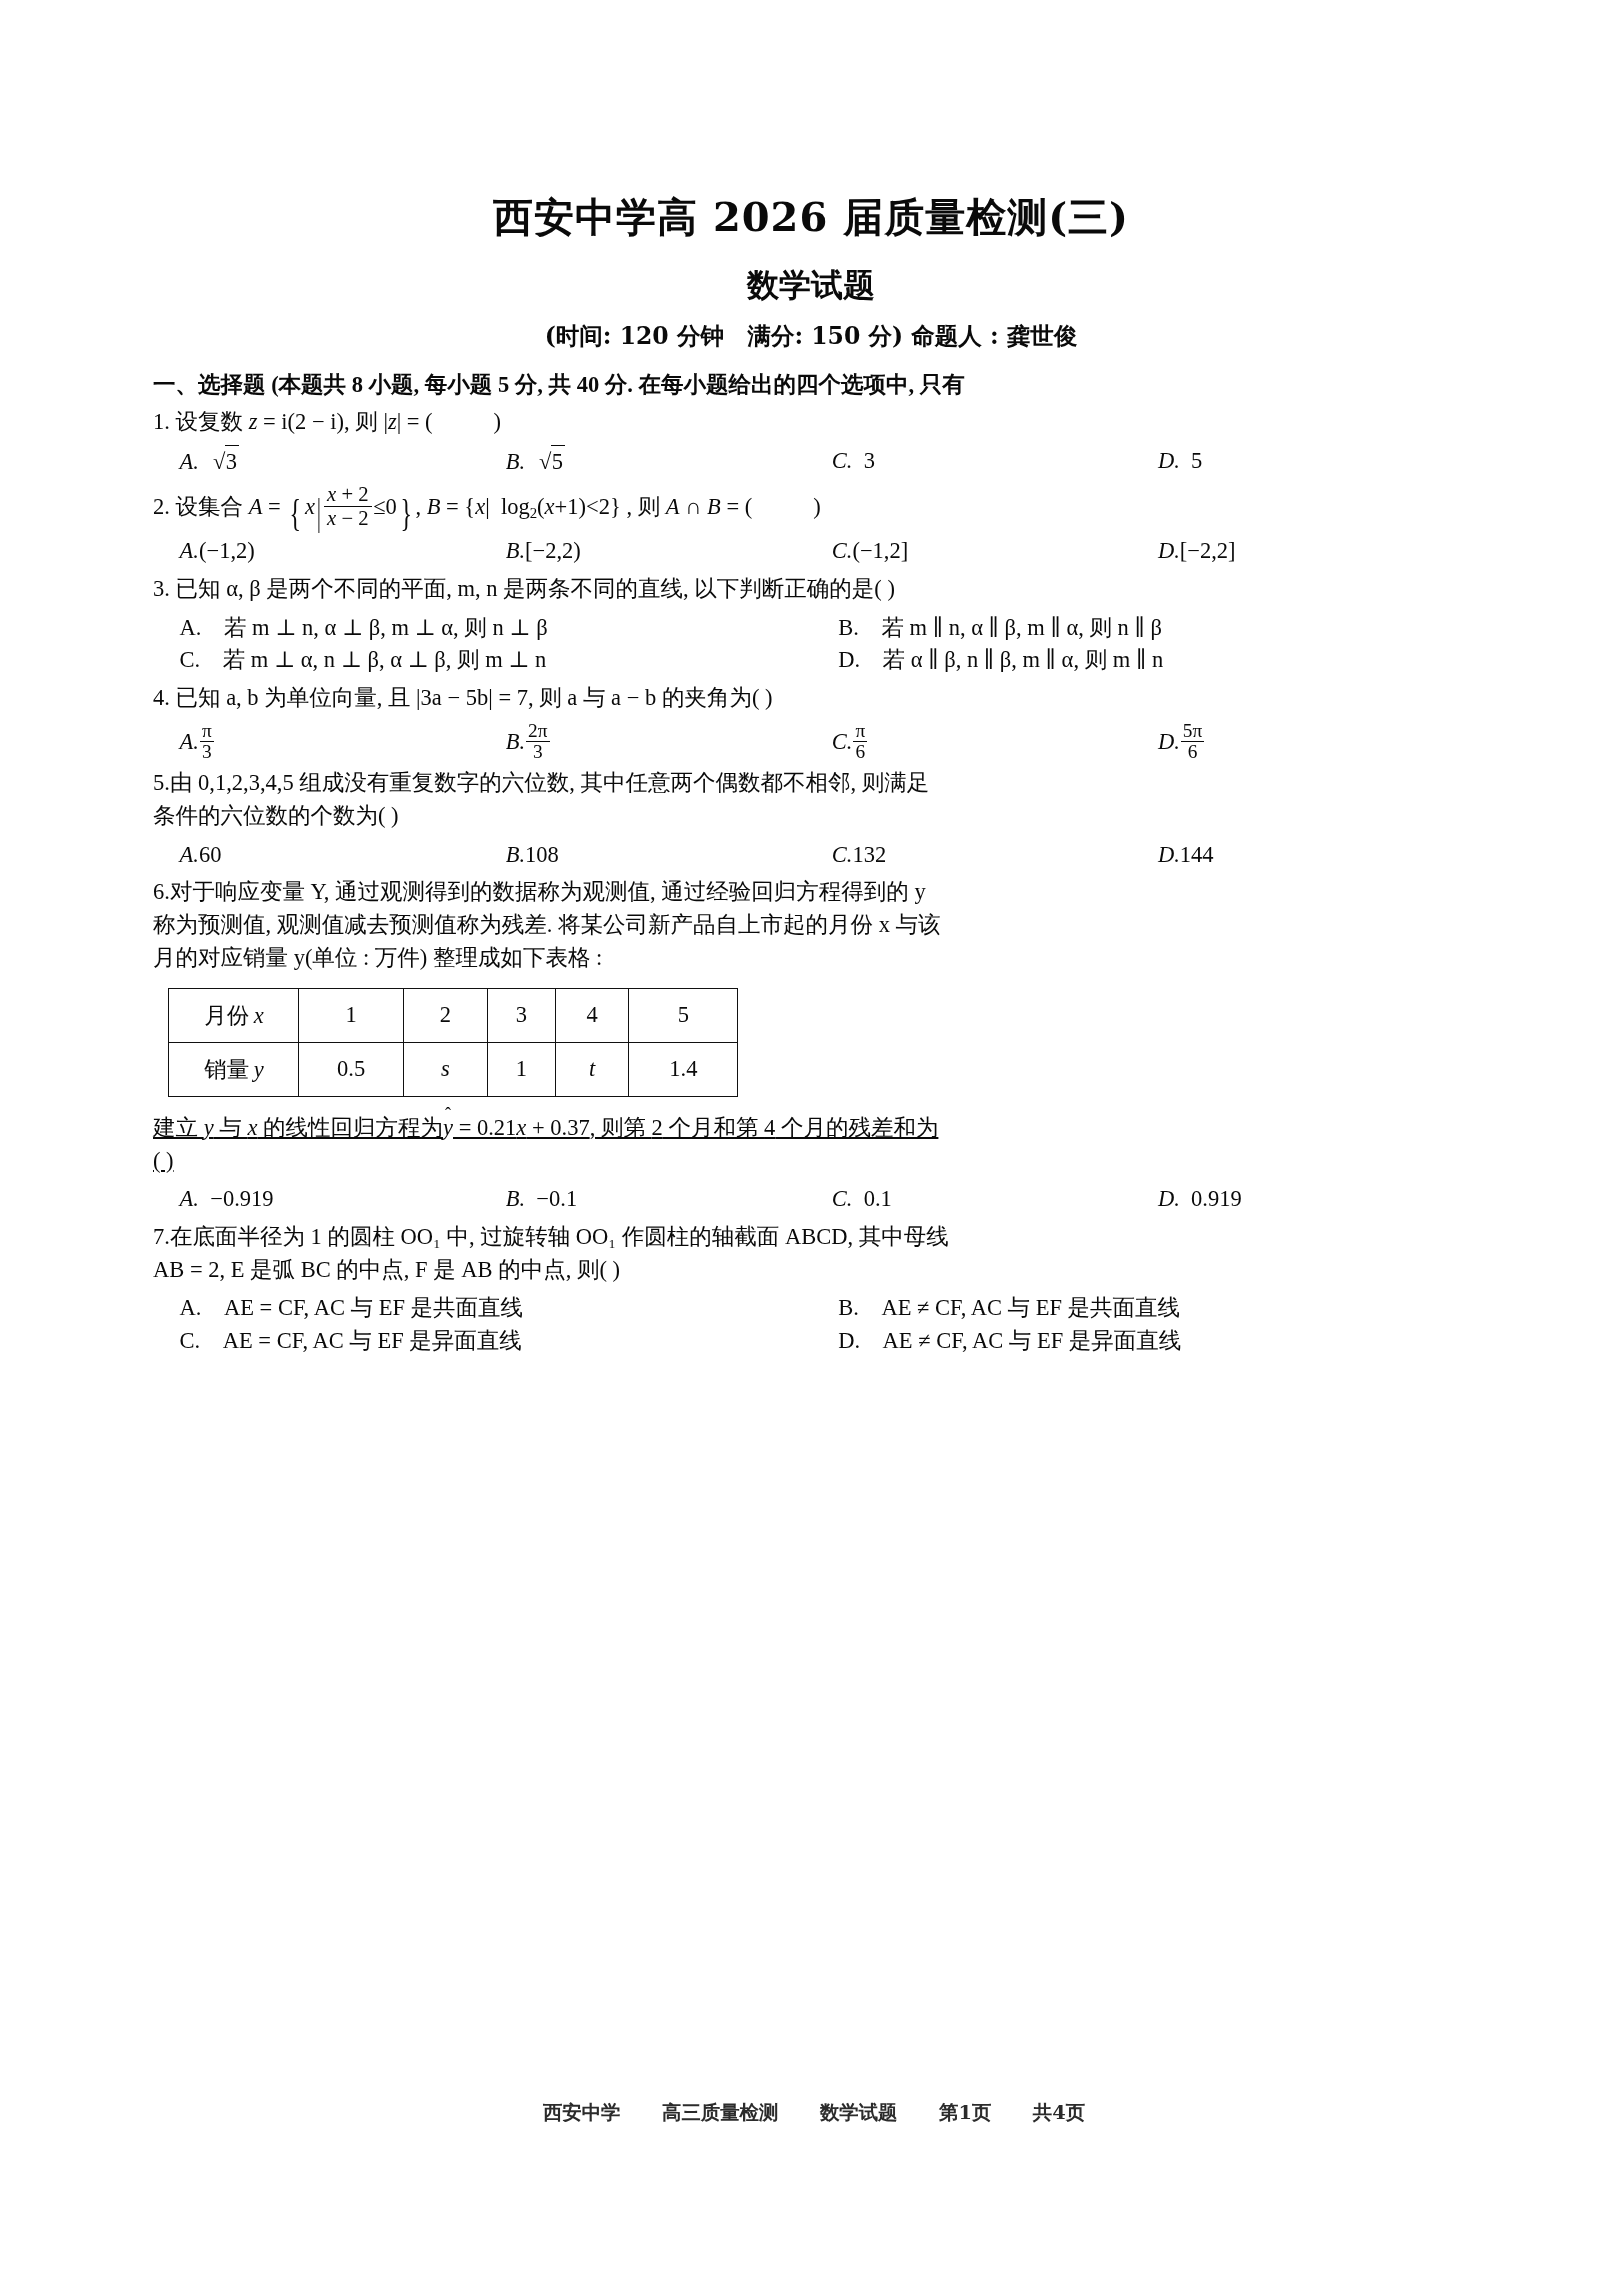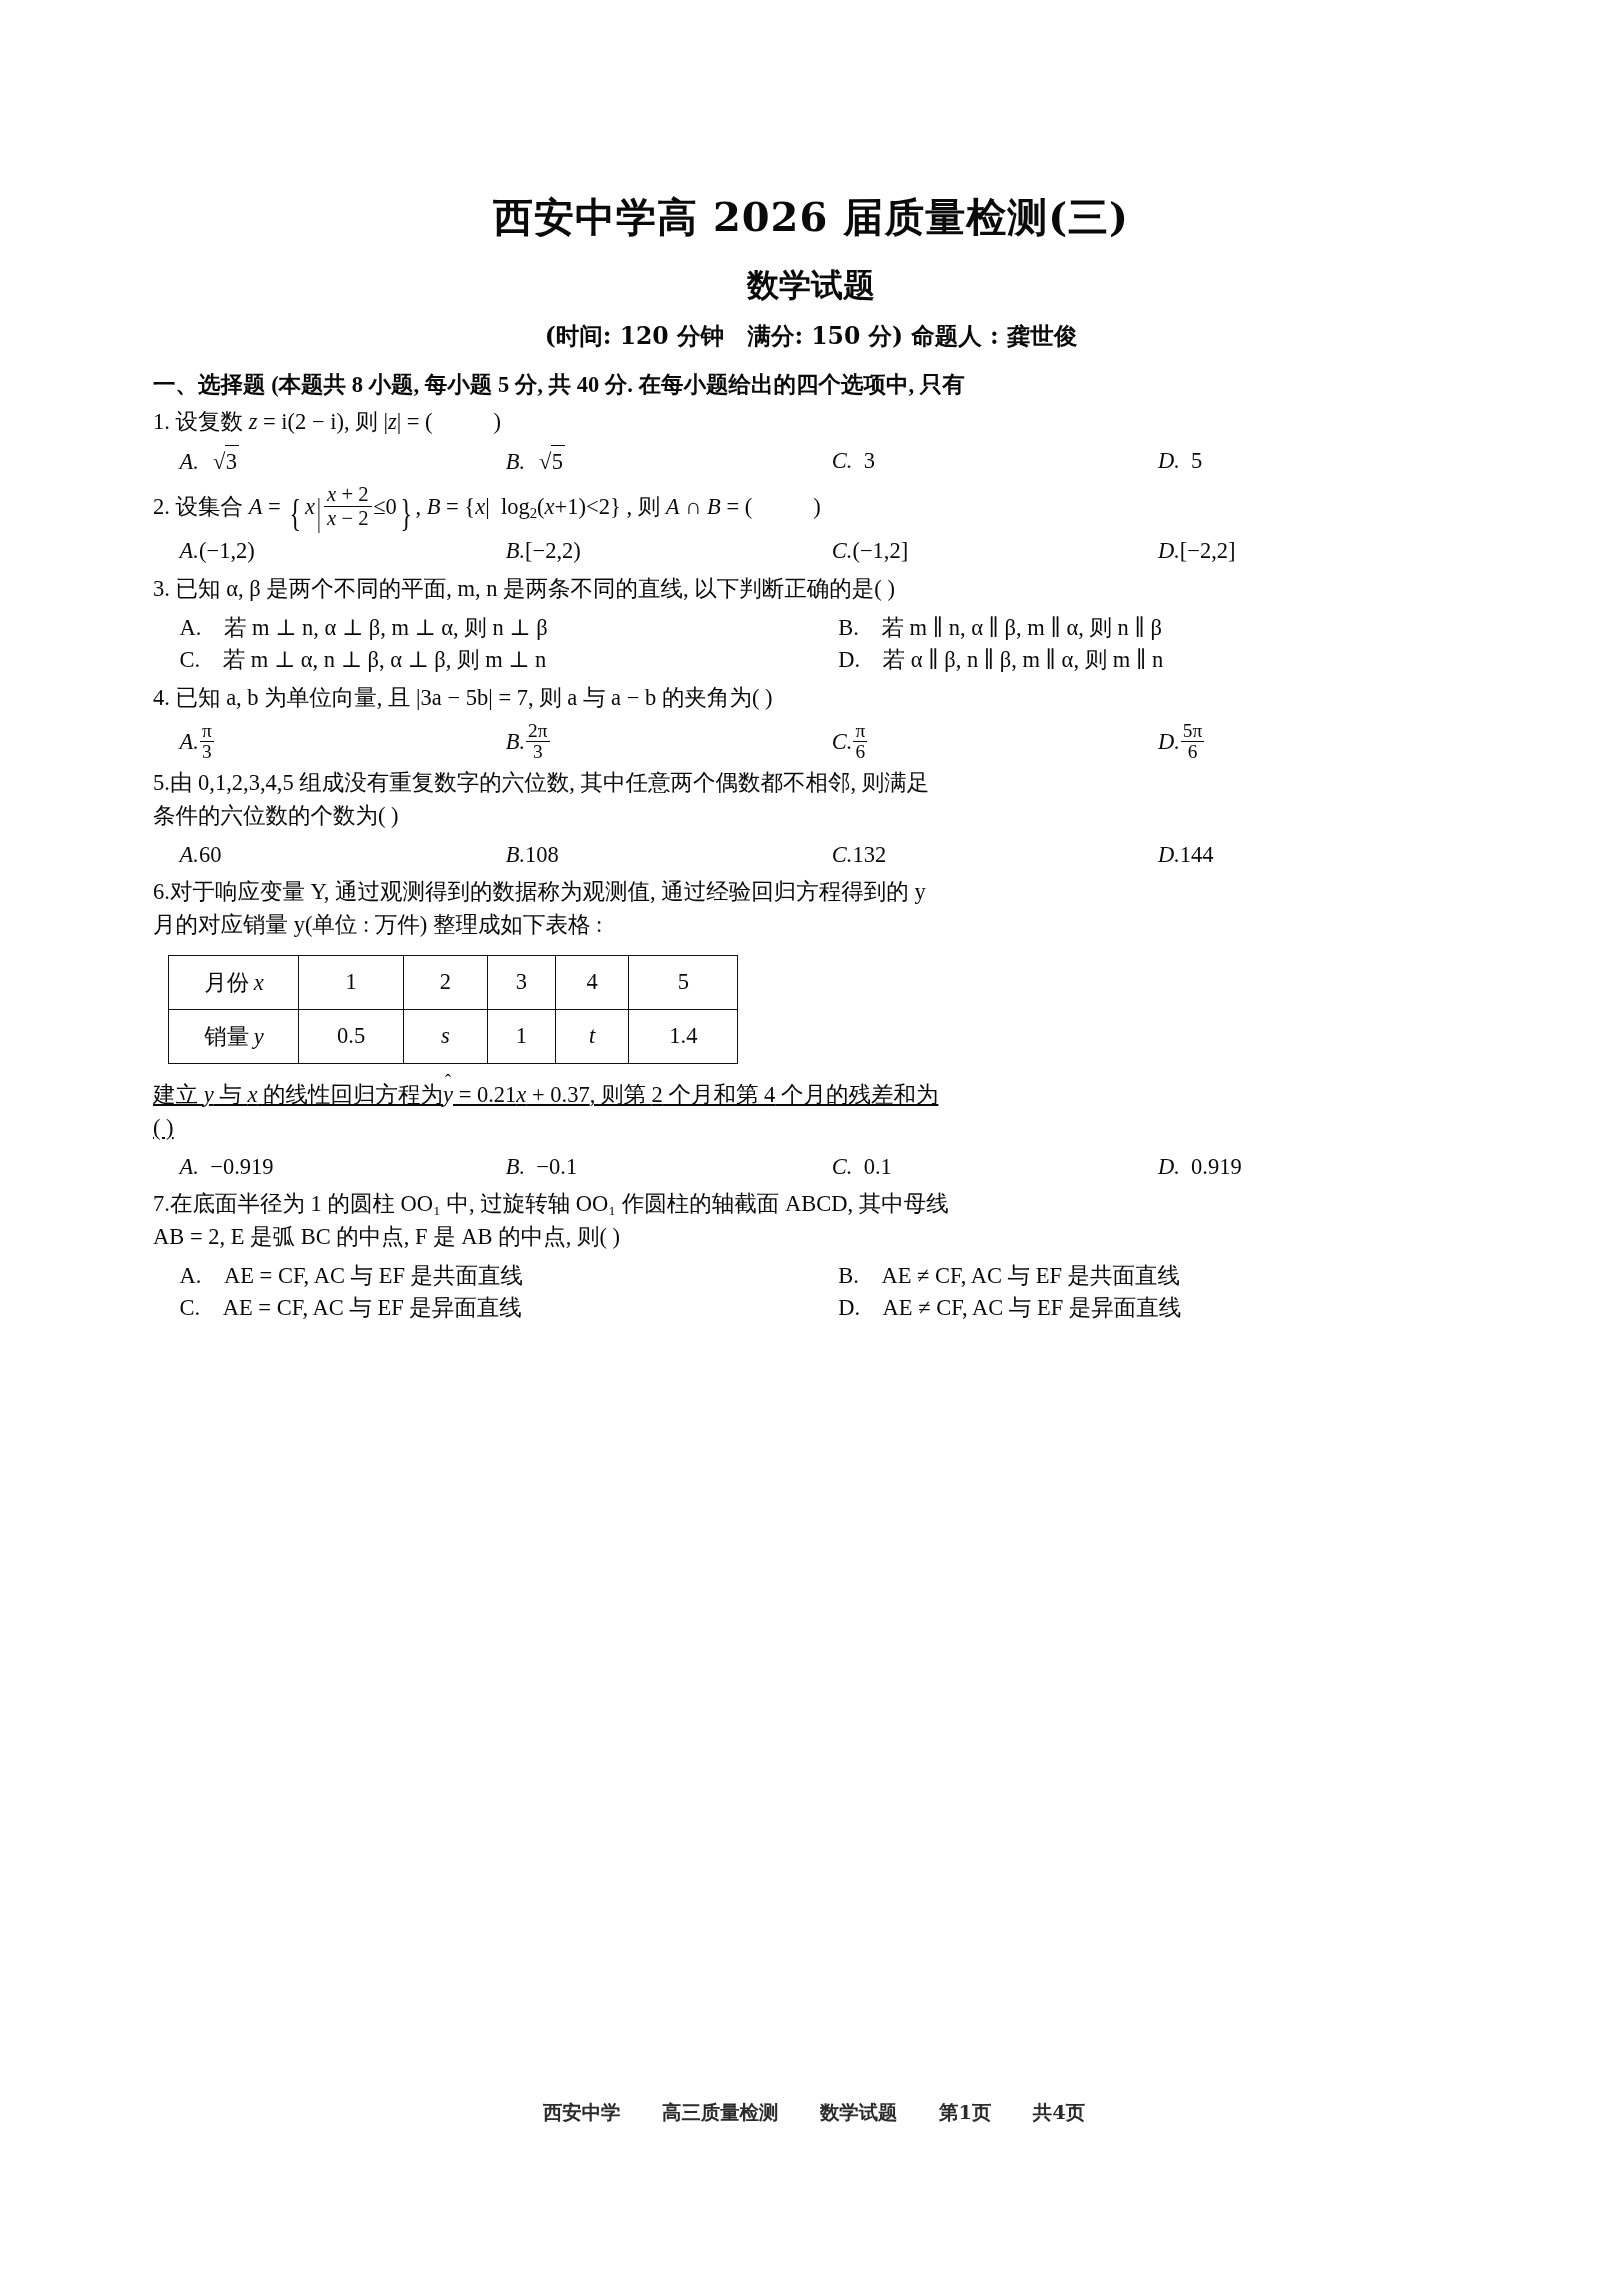--- a/index.html
+++ b/index.html
@@ -235,20 +235,21 @@
     </div>
     <div class="opts">
       <span class="opt"><i>A.</i><span class="up">60</span></span>
       <span class="opt"><i>B.</i><span class="up">108</span></span>
       <span class="opt"><i>C.</i><span class="up">132</span></span>
       <span class="opt"><i>D.</i><span class="up">144</span></span>
     </div>
 
     <div class="q">
       <span>6.</span><span>对于响应变量 Y, 通过观测得到的数据称为观测值, 通过经验回归方程得到的 y</span>
+      <span class="qline">称为预测值, 观测值减去预测值称为残差. 将某公司新产品自上市起的月份 x 与该</span>
       <span class="qline">月的对应销量 y(单位 : 万件) 整理成如下表格 :</span>
     </div>
 
     <div class="tblwrap">
       <table class="data">
         <tbody>
             <tr>
           <td class="hd">月份 <i>x</i></td>
           <td class="c1">1</td>
           <td class="c2">2</td>

